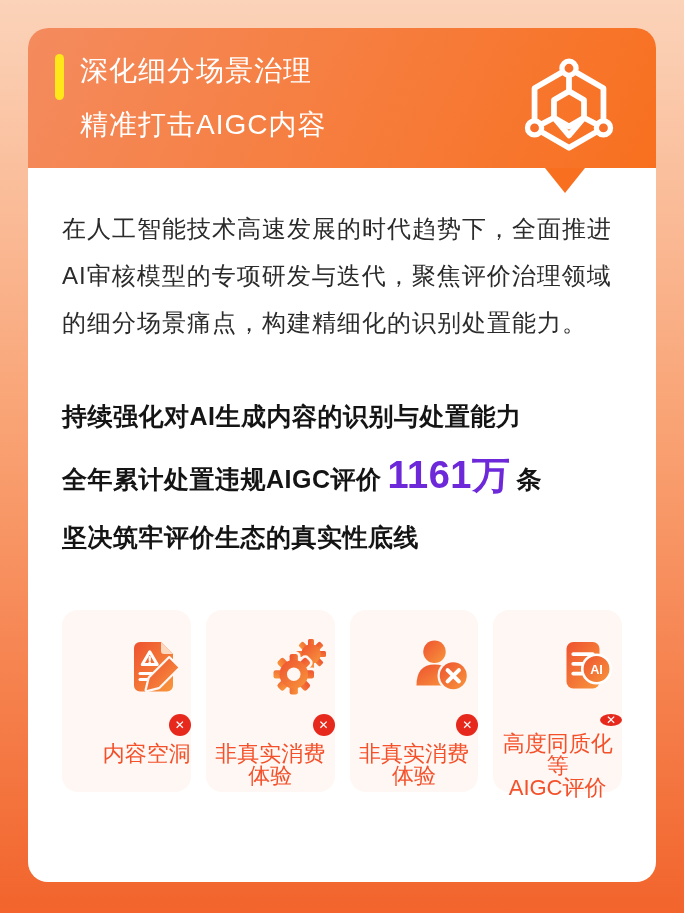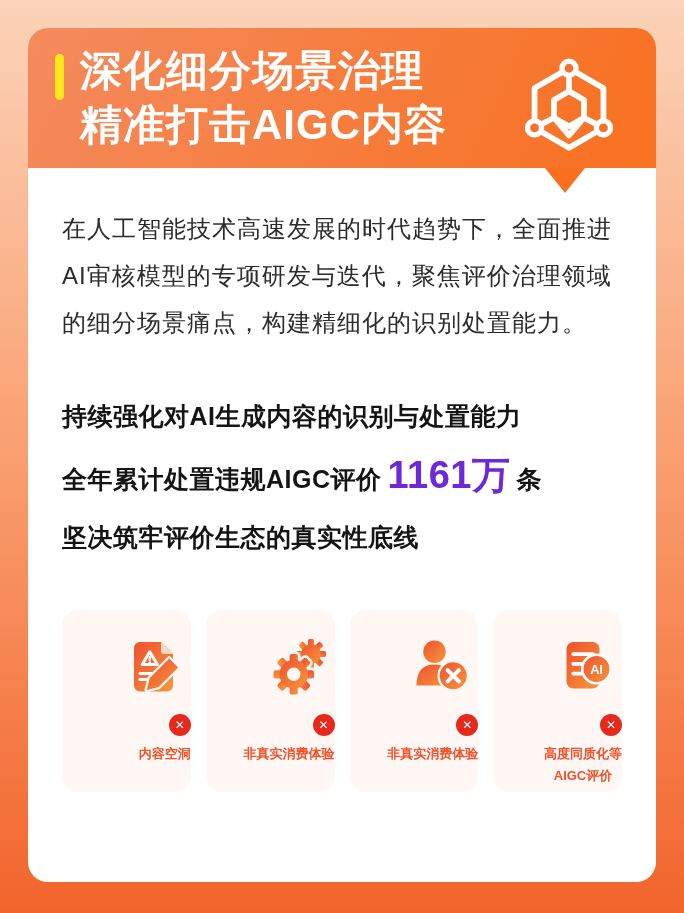--- a/index.html
+++ b/index.html
@@ -22,21 +22,21 @@
     position:absolute;top:140px;left:517px;width:0;height:0;
     border-left:20px solid transparent;border-right:20px solid transparent;
     border-top:25px solid #F8701F;
   }
   .accent-bar{
     position:absolute;left:27px;top:26px;width:9px;height:46px;
     border-radius:5px;background:#FFE71A;
   }
   .title{
     position:absolute;left:52px;top:16px;color:#ffffff;
-    font-size:42px;font-weight:bold;line-height:54px;letter-spacing:1px;
+    font-size:28px;font-weight:normal;line-height:54px;letter-spacing:1px;
   }
   .hex-icon{position:absolute;right:34px;top:26px;width:106px;height:108px;}
   
   .content{position:absolute;left:34px;right:22px;top:140px;}
   .intro{
     margin:0;padding-top:37px;font-size:24px;line-height:47px;
     color:#2B2B2B;letter-spacing:1px;
   }
   .highlights{margin-top:52px;color:#141414;font-weight:bold;font-size:25px;letter-spacing:0.5px;}
   .highlights p{margin:0 0 21px;line-height:37px;}
@@ -52,21 +52,21 @@
     background:#FEF7F3;border-radius:16px;height:182px;box-sizing:border-box;
     display:flex;flex-direction:column;align-items:flex-end;padding-top:20px;
   }
   .card-icon{width:72px;height:72px;flex:0 0 auto;}
   .x-badge{
     margin-top:12px;width:22px;height:22px;border-radius:50%;background:#E6291C;
     color:#fff;font-size:12px;font-weight:bold;
     display:flex;align-items:center;justify-content:center;line-height:1;
   }
   .card-label{
-    margin-top:7px;color:#F4502A;font-weight:bold;font-size:13px;
+    margin-top:7px;color:#F4502A;font-weight:normal;font-size:22px;
     line-height:22px;text-align:center;
   }
 </style>
 </head>
 <body>
 
 <div class="frame">
 
   <div class="header">
     <div class="accent-bar"></div>

